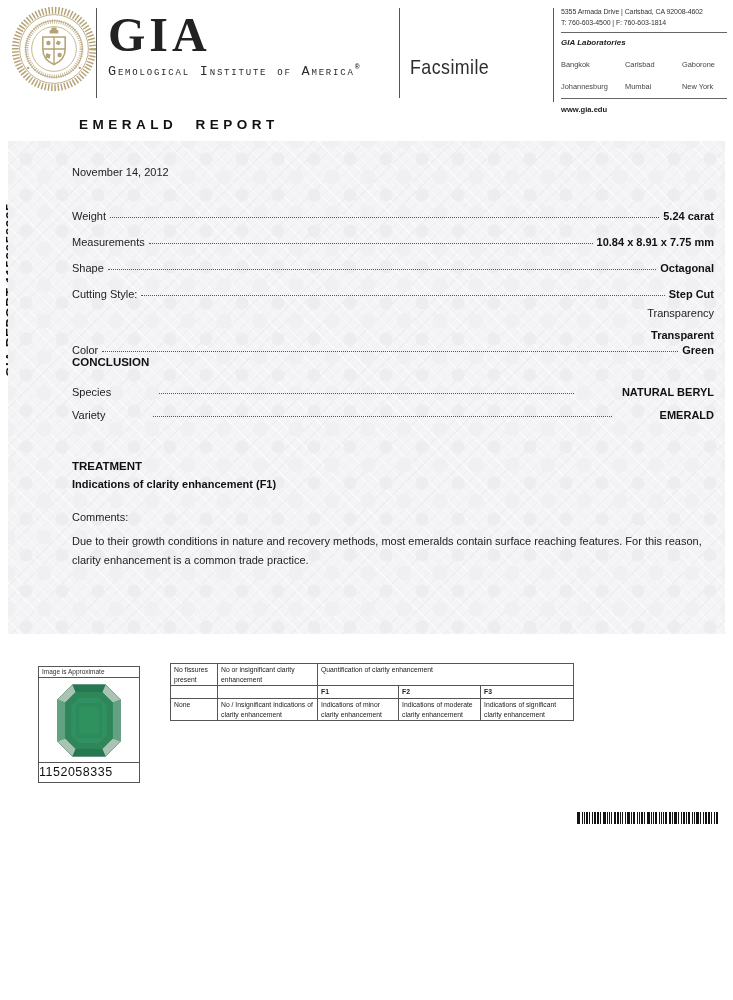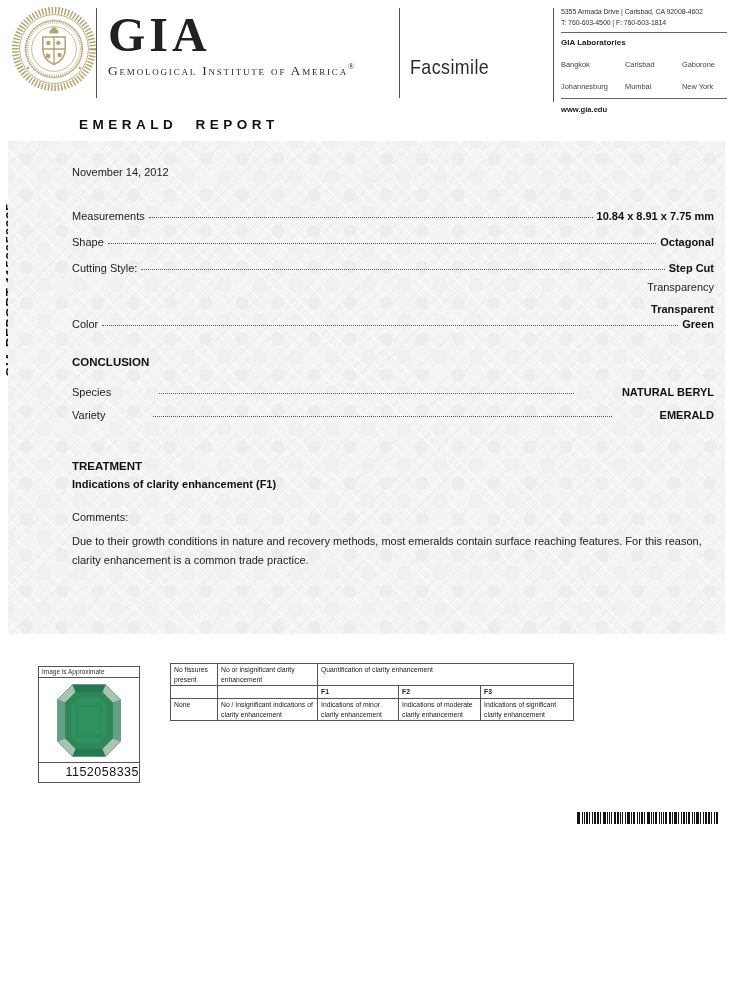--- a/index.html
+++ b/index.html
@@ -6,27 +6,27 @@
   #page{position:relative;width:733px;height:824px;background:#fff;font-family:"Liberation Sans",sans-serif;color:#1a1a1a;overflow:hidden;}
 
   
   .vline{position:absolute;width:1px;background:#555;}
   #vline-seal{left:96px;top:8px;height:90px;}
   #vline-fac-l{left:399px;top:8px;height:90px;}
   #vline-fac-r{left:553px;top:8px;height:94px;}
   #seal{position:absolute;left:11px;top:6px;width:86px;height:86px;}
   #brand{position:absolute;left:108px;top:10px;}
   #gia-word{font-family:"Liberation Serif",serif;font-size:48px;font-weight:bold;letter-spacing:4px;color:#222;line-height:1.05;}
-  #institute-line{font-family:Liberation Serif, serif;font-variant:small-caps;font-size:13.5px;letter-spacing:1.8px;color:#2a2a2a;margin-top:2px;white-space:nowrap;}
+  #institute-line{font-family:Liberation Mono, monospace;font-variant:small-caps;font-size:13.5px;letter-spacing:1.8px;color:#2a2a2a;margin-top:2px;white-space:nowrap;}
   #institute-line sup{font-size:8px;}
   #facsimile{position:absolute;left:410px;top:55px;font-size:21px;color:#2d2d2d;transform:scaleX(.85);transform-origin:0 50%;letter-spacing:.5px;}
   #addr{position:absolute;left:561px;top:7px;width:166px;color:#333;}
   .addr-sm{font-size:7px;letter-spacing:-.1px;line-height:1.5;white-space:nowrap;}
   #addr-phone{padding-bottom:4px;border-bottom:1px solid #666;}
-  #labs-title{font-size:8px;font-weight:bold;margin-top:5px;color:#222;}
+  #labs-title{font-size:8px;font-weight:bold;margin-top:5px;color:#222;font-style:italic;}
   .labs-row{display:grid;grid-template-columns:64px 57px auto;font-size:7.4px;color:#444;margin-top:13px;white-space:nowrap;}
   #labs-grid{padding-bottom:7px;border-bottom:1px solid #666;}
   #website{font-size:7.6px;font-weight:bold;margin-top:6px;color:#222;}
 
   
   #report-title{position:absolute;left:38px;top:117px;font-size:13.5px;font-weight:bold;letter-spacing:4.5px;word-spacing:10px;color:#111;padding-left:41px;}
   #side-label{position:absolute;left:3px;top:377px;transform:rotate(-90deg);transform-origin:0 0;white-space:nowrap;font-weight:bold;font-size:13.5px;letter-spacing:.6px;color:#111;}
 
   
   #panel{position:absolute;left:8px;top:141px;width:717px;height:493px;
@@ -54,21 +54,21 @@
   #treatment{position:absolute;top:319px;left:0;right:0;}
   #treatment-line{font-size:11px;font-weight:bold;color:#111;margin-top:-3px;}
   #comments{position:absolute;top:370px;left:0;right:0;}
   #comments-label{font-size:11px;color:#222;margin-bottom:9px;}
   #comments-text{font-size:11px;line-height:19px;color:#222;}
 
   
   #image-box{position:absolute;left:38px;top:666px;width:100px;border:1px solid #555;background:#fff;}
   #image-caption{font-size:6.5px;color:#333;padding:1px 3px 2px;border-bottom:1px solid #555;}
   #image-area{height:84px;display:flex;align-items:center;justify-content:center;}
-  #image-number{border-top:1px solid #555;font-size:12.5px;text-align:right;padding:2px 0 3px;color:#111;letter-spacing:.5px;}
+  #image-number{border-top:1px solid #555;font-size:12.5px;text-align:left;padding:2px 0 3px;color:#111;letter-spacing:.5px;}
 
   
   #clarity-table{position:absolute;left:170px;top:663px;border-collapse:collapse;table-layout:fixed;width:403px;background:rgba(255,255,255,.0);}
   #clarity-table td{border:1px solid #555;font-size:6.8px;line-height:1.4;vertical-align:top;padding:1px 3px;color:#222;}
   #clarity-table td.fcell{font-weight:bold;}
   #clarity-table td.empty{height:10px;}
 
   
   #barcode{position:absolute;left:577px;top:812px;width:142px;height:21px;display:flex;align-items:stretch;overflow:hidden;}
   #barcode span{background:#141414;flex:0 0 auto;}
@@ -137,20 +137,25 @@
   </div>
 
   <div id="report-title">EMERALD REPORT</div>
   <div id="side-label">GIA REPORT 1152058335</div>
 
   <div id="panel">
     <div id="panel-content">
       <div id="report-date">November 14, 2012</div>
 
       <div id="specs">
+        <div class="spec-row">
+          <span class="row-label">Weight</span>
+          <span class="row-dots"></span>
+          <span class="row-value">5.24 carat</span>
+        </div>
         <div class="spec-row">
           <span class="row-label">Measurements</span>
           <span class="row-dots"></span>
           <span class="row-value">10.84 x 8.91 x 7.75 mm</span>
         </div>
         <div class="spec-row">
           <span class="row-label">Shape</span>
           <span class="row-dots"></span>
           <span class="row-value">Octagonal</span>
         </div>

